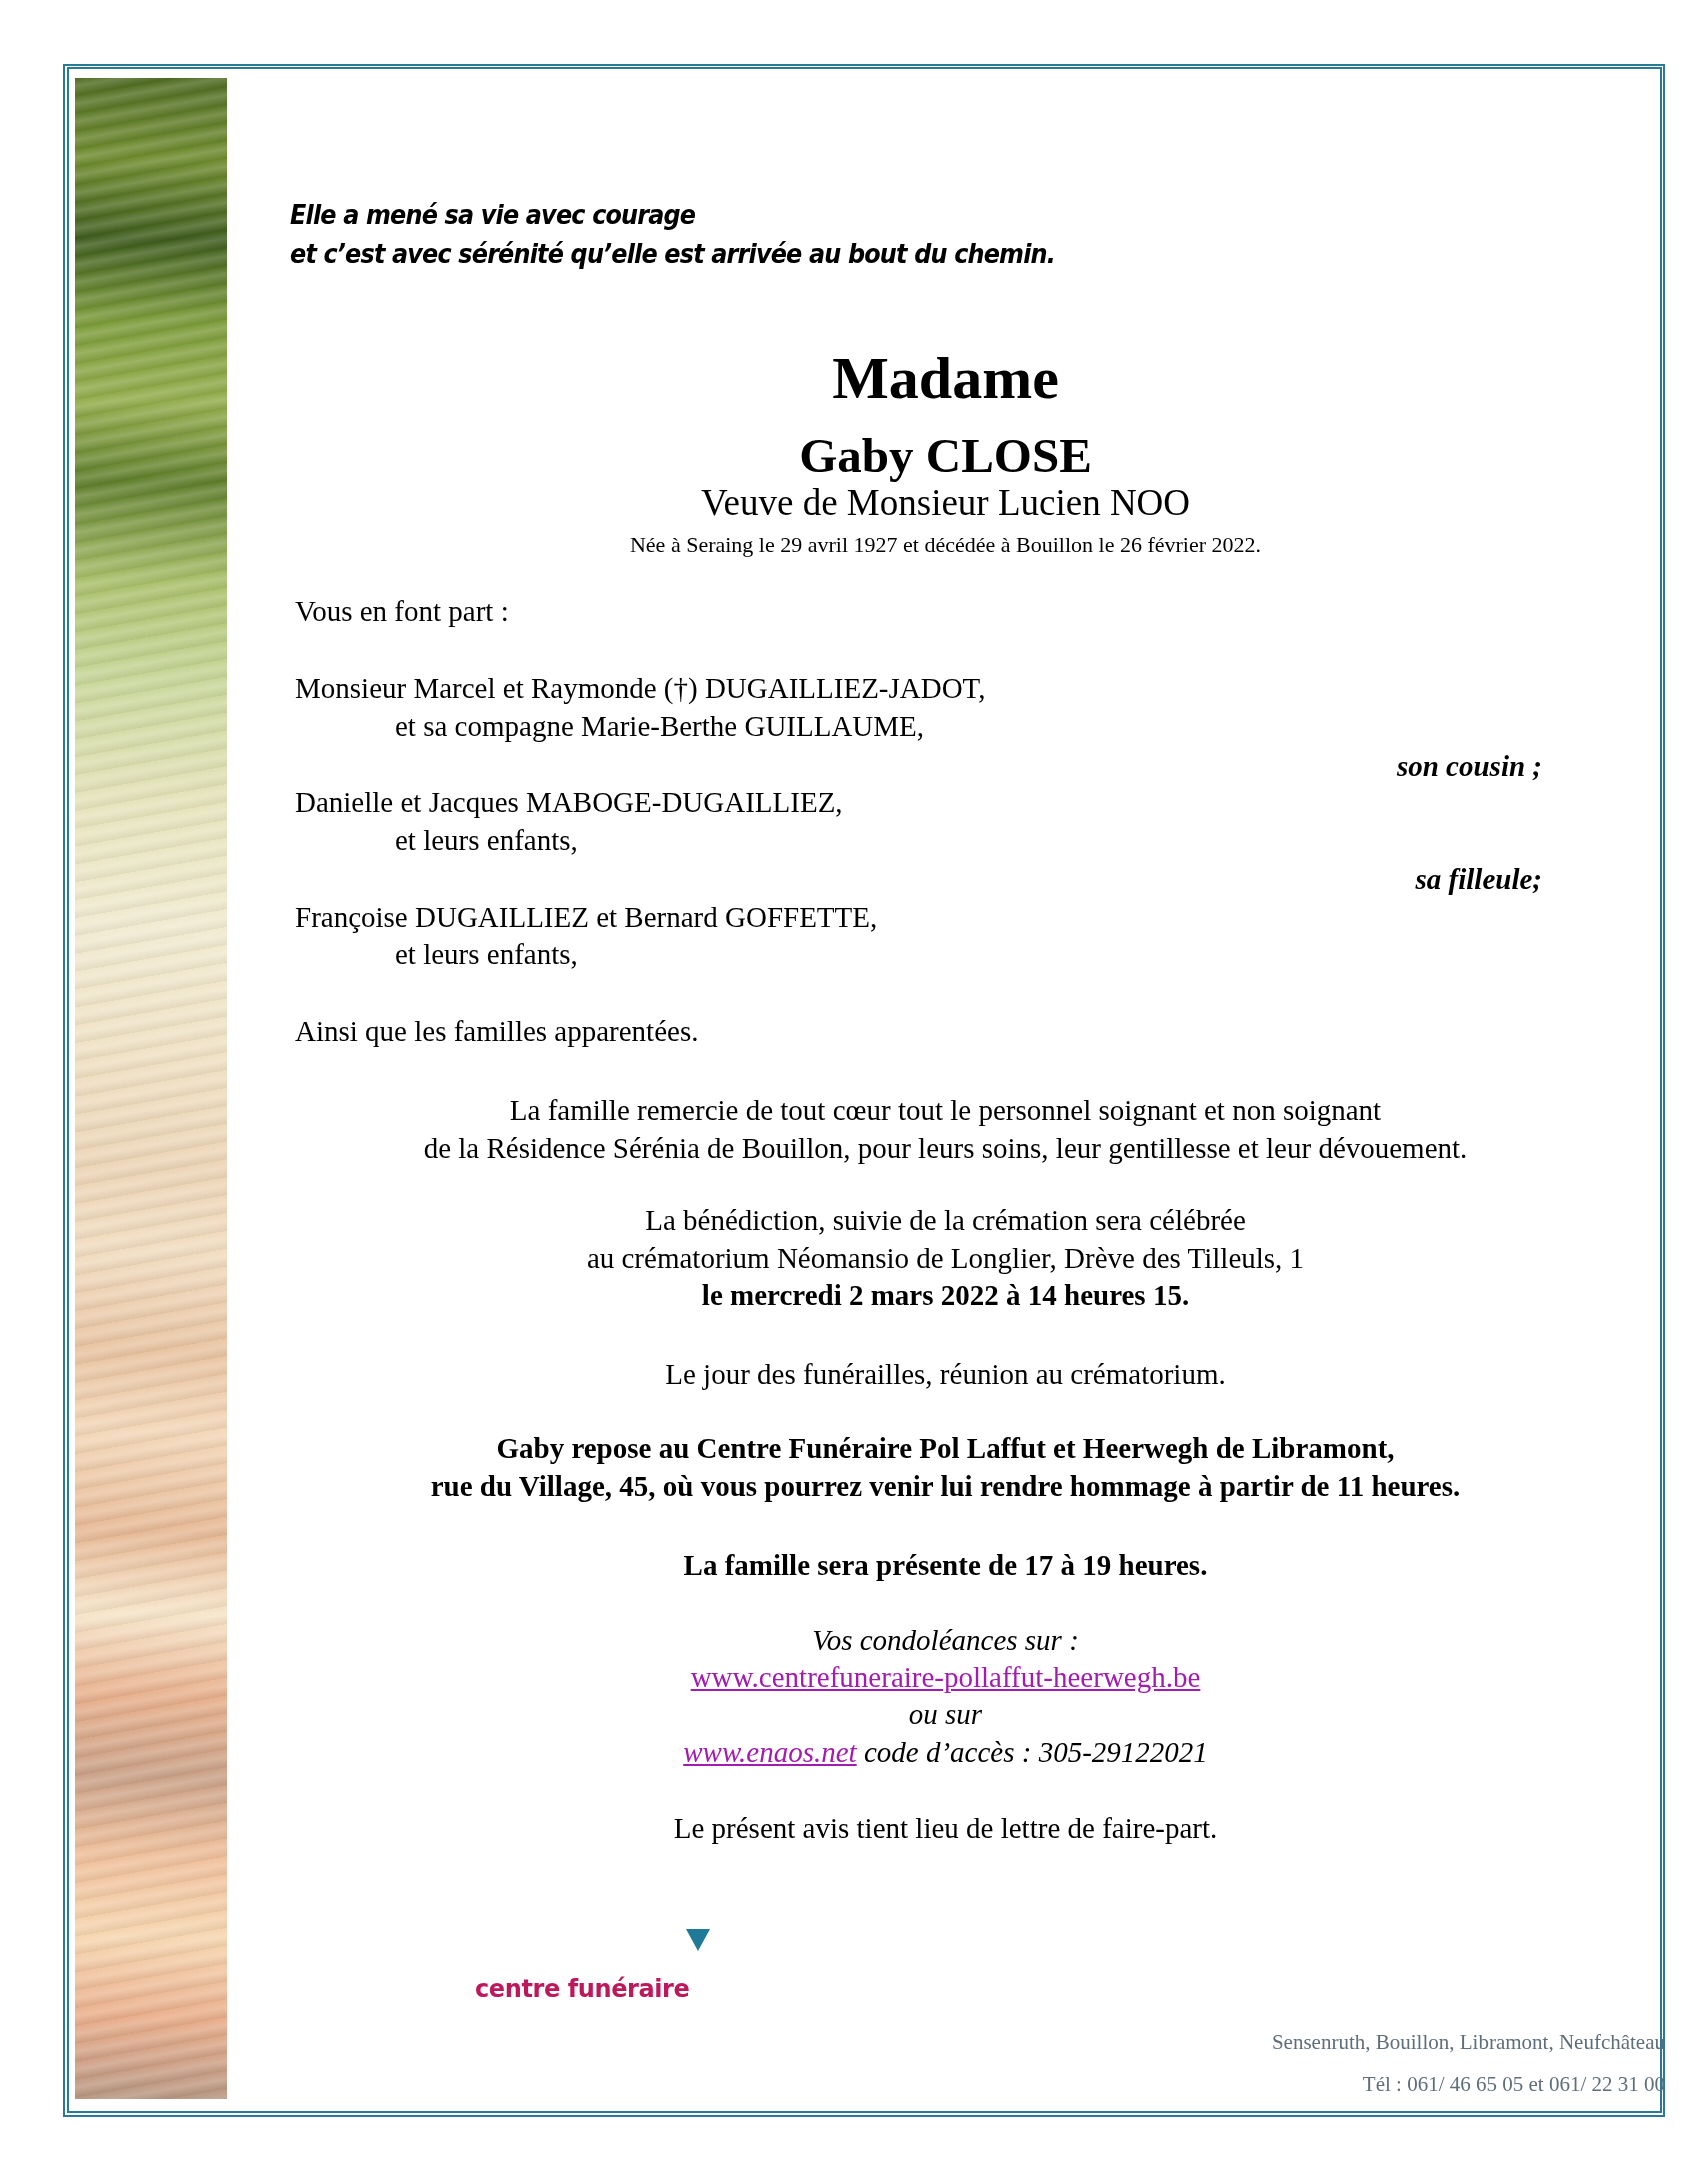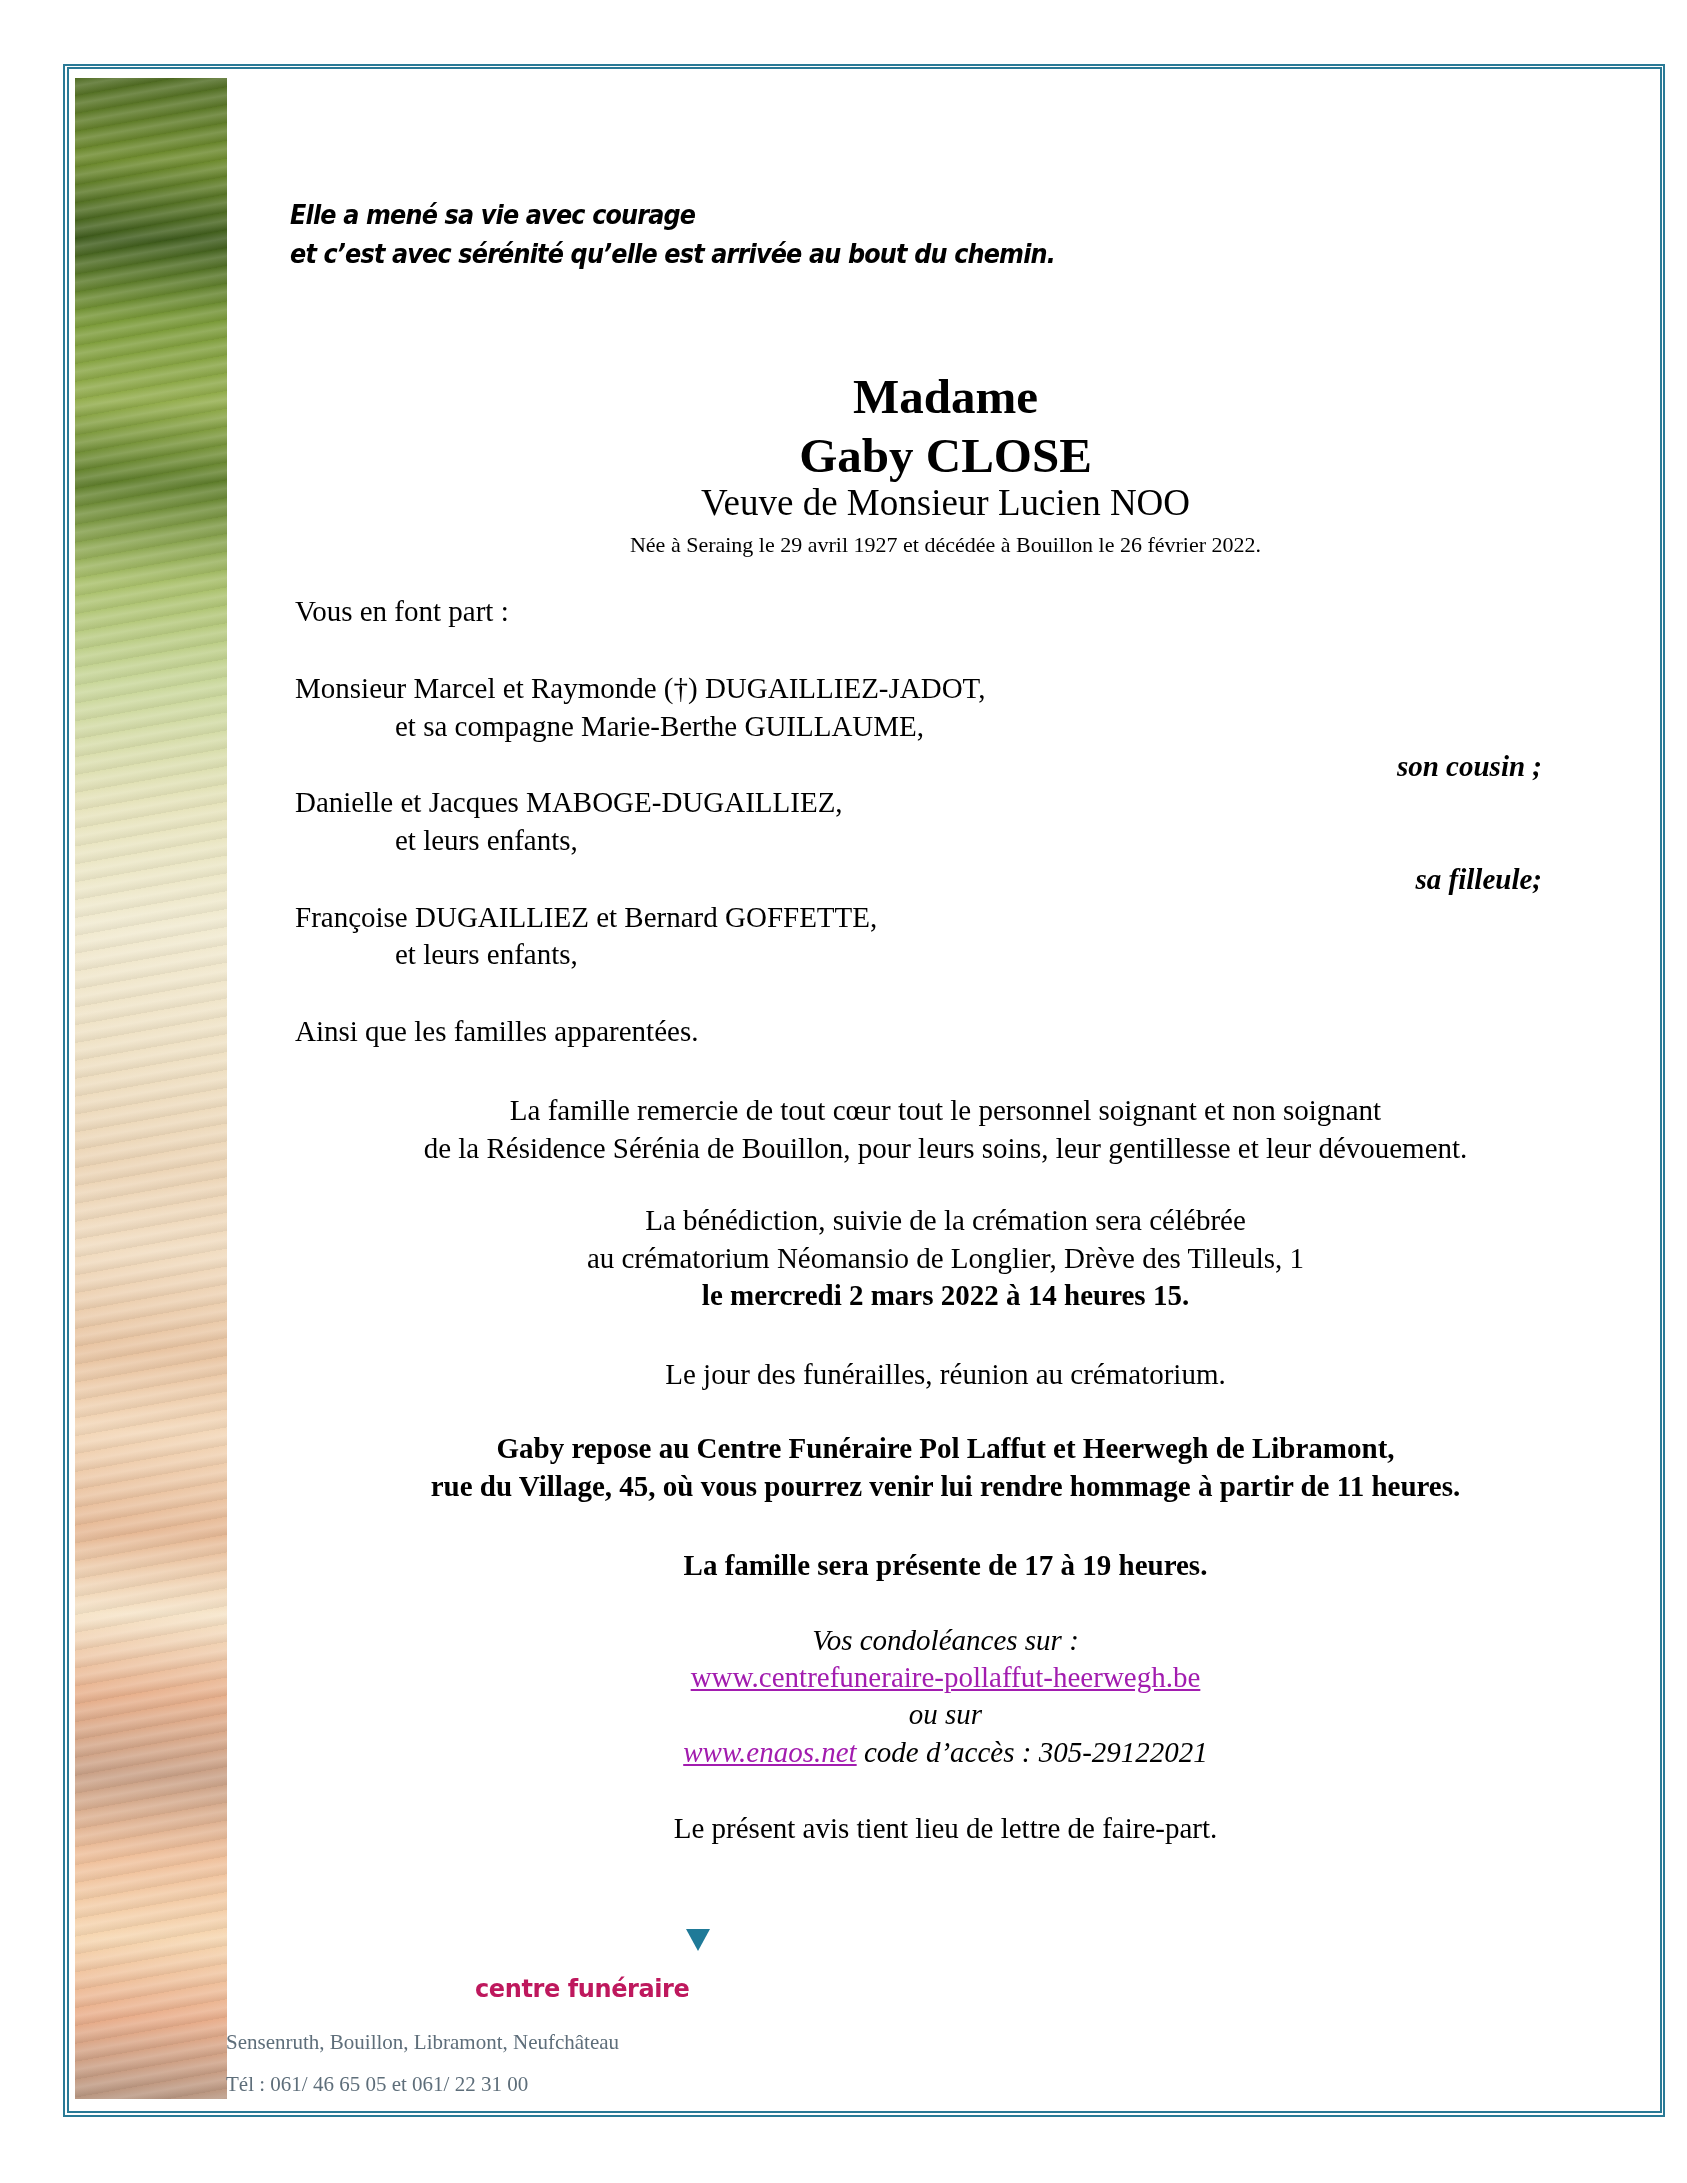--- a/index.html
+++ b/index.html
@@ -22,39 +22,39 @@
     background: repeating-linear-gradient(170deg, rgba(255,255,255,0.0) 0px, rgba(255,255,255,0.18) 8px, rgba(0,0,0,0.05) 17.6px);
   }
 
   .abs { position: absolute; white-space: nowrap; }
 
   .quote { left: 290px; font-family: "DejaVu Sans", sans-serif; font-weight: bold; font-style: italic; font-size: 26px; letter-spacing: -0.9px; transform: scaleX(0.92); transform-origin: left; }
   .quote.l1 { top: 200px; }
   .quote.l2 { top: 239px; }
 
   .center { left: 226px; width: 1439px; text-align: center; }
-  .title-madame { top: 368px; font-size: 49px; font-weight: bold; }
+  .title-madame { top: 344px; font-size: 60px; font-weight: bold; }
   .title-name { top: 415px; font-size: 49px; font-weight: bold; margin-top: 12px; }
   .subtitle { top: 481px; font-size: 37px; }
   .dates { top: 532px; font-size: 22px; }
 
   .body-text { font-size: 29px; }
   .left { left: 295px; text-align: right; }
   .indent { left: 395px; }
   .right-role { right: 145px; font-style: italic; font-weight: bold; font-size: 29px; text-align: right; }
 
   .bold { font-weight: bold; }
   .italic { font-style: italic; }
   .link { color: #a21caf; text-decoration: underline; }
 
   .logo { position: absolute; left: 475px; top: 1929px; width: 747px; height: 88px; }
   .logo-small { position: absolute; left: 0; top: 46px; font-family: "DejaVu Sans", sans-serif; font-size: 24px; color: #be185d; font-weight: bold; letter-spacing: -0.4px; }
   .logo-big { position: absolute; left: 224px; top: 22px; font-family: "DejaVu Sans", sans-serif; font-size: 47px; color: #1f7a98; font-weight: bold; letter-spacing: -0.9px; }
   .logo-triangle { position: absolute; left: 211px; top: 0; width: 0; height: 0; border-left: 12.3px solid transparent; border-right: 12.3px solid transparent; border-top: 22px solid #1f7a98; }
-  .logo-line { position: absolute; left: 226px; width: 1439px; text-align: left; color: #5e6e7a; font-size: 21px; }
+  .logo-line { position: absolute; left: 226px; width: 1439px; text-align: right; color: #5e6e7a; font-size: 21px; }
 </style>
 </head>
 <body>
 
 <div class="frame-outer"></div>
 <div class="frame-inner"></div>
 <div class="photo-strip"></div>
 
 <div class="abs quote l1">Elle a mené sa vie avec courage</div>
 <div class="abs quote l2">et c’est avec sérénité qu’elle est arrivée au bout du chemin.</div>

